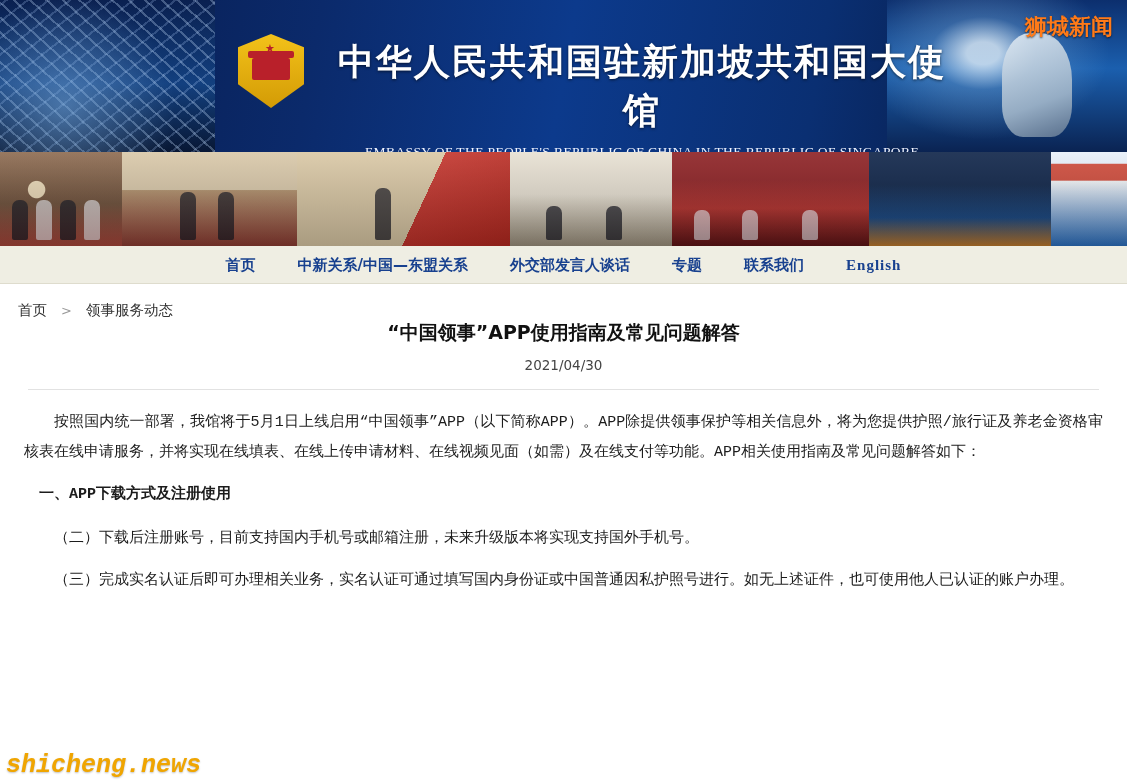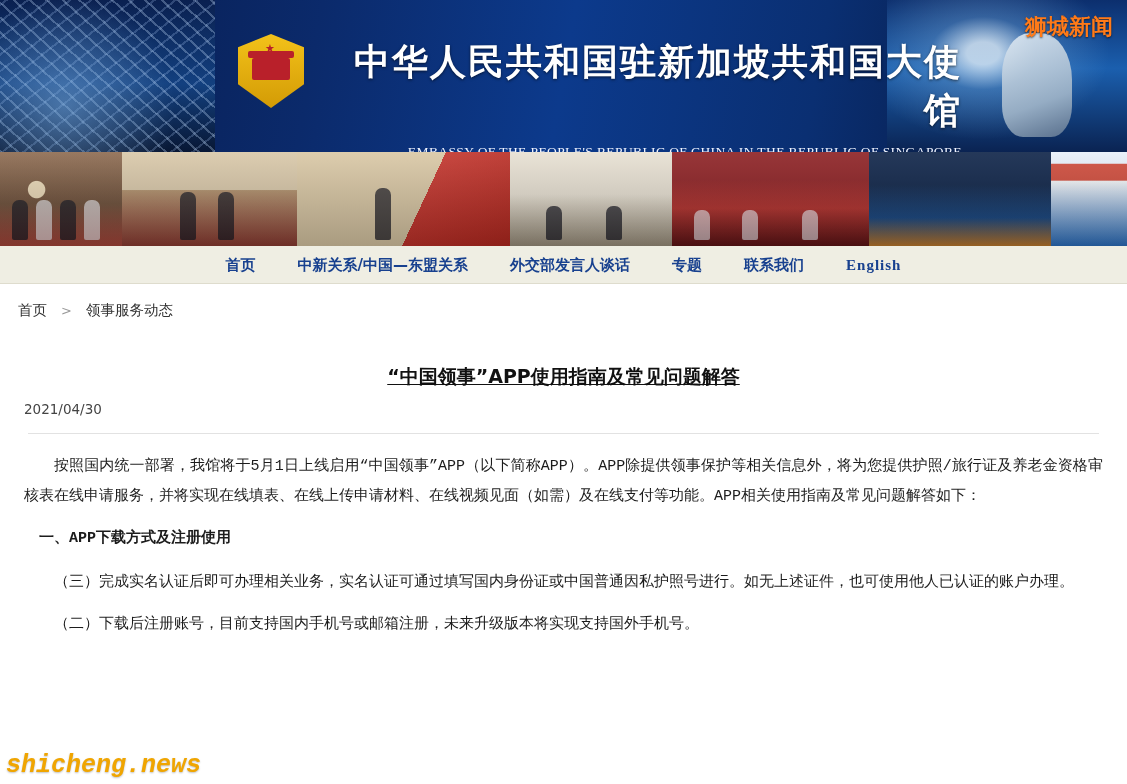--- a/index.html
+++ b/index.html
@@ -55,21 +55,21 @@
     background: #b9202a; border-radius: 2px;
   }
   .emblem .gate:before {
     content:""; position:absolute; left:-4px; top:-7px; width:46px; height:7px;
     background:#b9202a; border-radius:2px;
   }
   .emblem .star {
     position: absolute; color: #b9202a; font-size: 11px; top: 20px; left: 33px;
   }
   .banner-titles {
-    position: absolute; left: 322px; top: 38px; width: 640px; text-align: right;
+    position: absolute; left: 322px; top: 38px; width: 640px; text-align: center;
   }
   .banner-cn {
     color: #ffffff; font-size: 36px; letter-spacing: 2px; font-weight: bold;
     text-shadow: 0 1px 3px rgba(0,0,0,.6);
     font-family: "DejaVu Sans", "Liberation Sans", sans-serif;
   }
   .banner-en {
     color: #f0f4ff; font-size: 13.5px; letter-spacing: .4px; margin-top: 8px;
     font-family: "Liberation Serif", serif;
   }
@@ -124,25 +124,25 @@
   .breadcrumb {
     padding: 17px 0 0 18px; font-size: 14.5px; color: #333;
     display: flex; align-items: center; gap: 14px;
   }
   .breadcrumb .sep { color: #999; font-size: 13px; }
   .breadcrumb a { color: #333; text-decoration: none; cursor: pointer; }
 
   
   .article { padding: 0 24px; }
   .art-title {
-    text-align: center; margin-top: 44px;
-    font-size: 19px; font-weight: bold; color: #111; text-decoration: underline;
+    text-align: center; 
+    font-size: 19px; font-weight: bold; color: #111;
   }
   .art-date {
-    text-align: left; margin-top: 11px; font-size: 13.5px; color: #444;
+    text-align: center; margin-top: 11px; font-size: 13.5px; color: #444;
   }
   .rule { margin: 16px 4px 0 4px; border-top: 1px solid #e2e2e2; }
   .body { margin-top: 18px; font-size: 15px; line-height: 30px; color: #1c1c1c; font-family: Liberation Mono, monospace; }
   .body p { margin: 0 0 12px 0; text-align: justify; }
   .body p.indent { text-indent: 2em; }
   .body p.h2 { font-weight: bold; text-indent: 1em; margin-bottom: 14px; }
 
   
   .watermark-bottom {
     position: absolute; left: 6px; bottom: 4px;
@@ -226,18 +226,18 @@
 </div>
 
 <div class="article">
   <div class="art-title">“中国领事”APP使用指南及常见问题解答</div>
   <div class="art-date">2021/04/30</div>
   <div class="rule"></div>
 
   <div class="body">
     <p class="indent">按照国内统一部署，我馆将于5月1日上线启用“中国领事”APP（以下简称APP）。APP除提供领事保护等相关信息外，将为您提供护照/旅行证及养老金资格审核表在线申请服务，并将实现在线填表、在线上传申请材料、在线视频见面（如需）及在线支付等功能。APP相关使用指南及常见问题解答如下：</p>
     <p class="h2">一、APP下载方式及注册使用</p>
+    <p class="indent">（二）下载后注册账号，目前支持国内手机号或邮箱注册，未来升级版本将实现支持国外手机号。</p>
     <p class="indent">（三）完成实名认证后即可办理相关业务，实名认证可通过填写国内身份证或中国普通因私护照号进行。如无上述证件，也可使用他人已认证的账户办理。</p>
-    <p class="indent">（二）下载后注册账号，目前支持国内手机号或邮箱注册，未来升级版本将实现支持国外手机号。</p>
   </div>
 </div>
 
 <div class="watermark-bottom">shicheng.news</div>
 
 </body></html>

